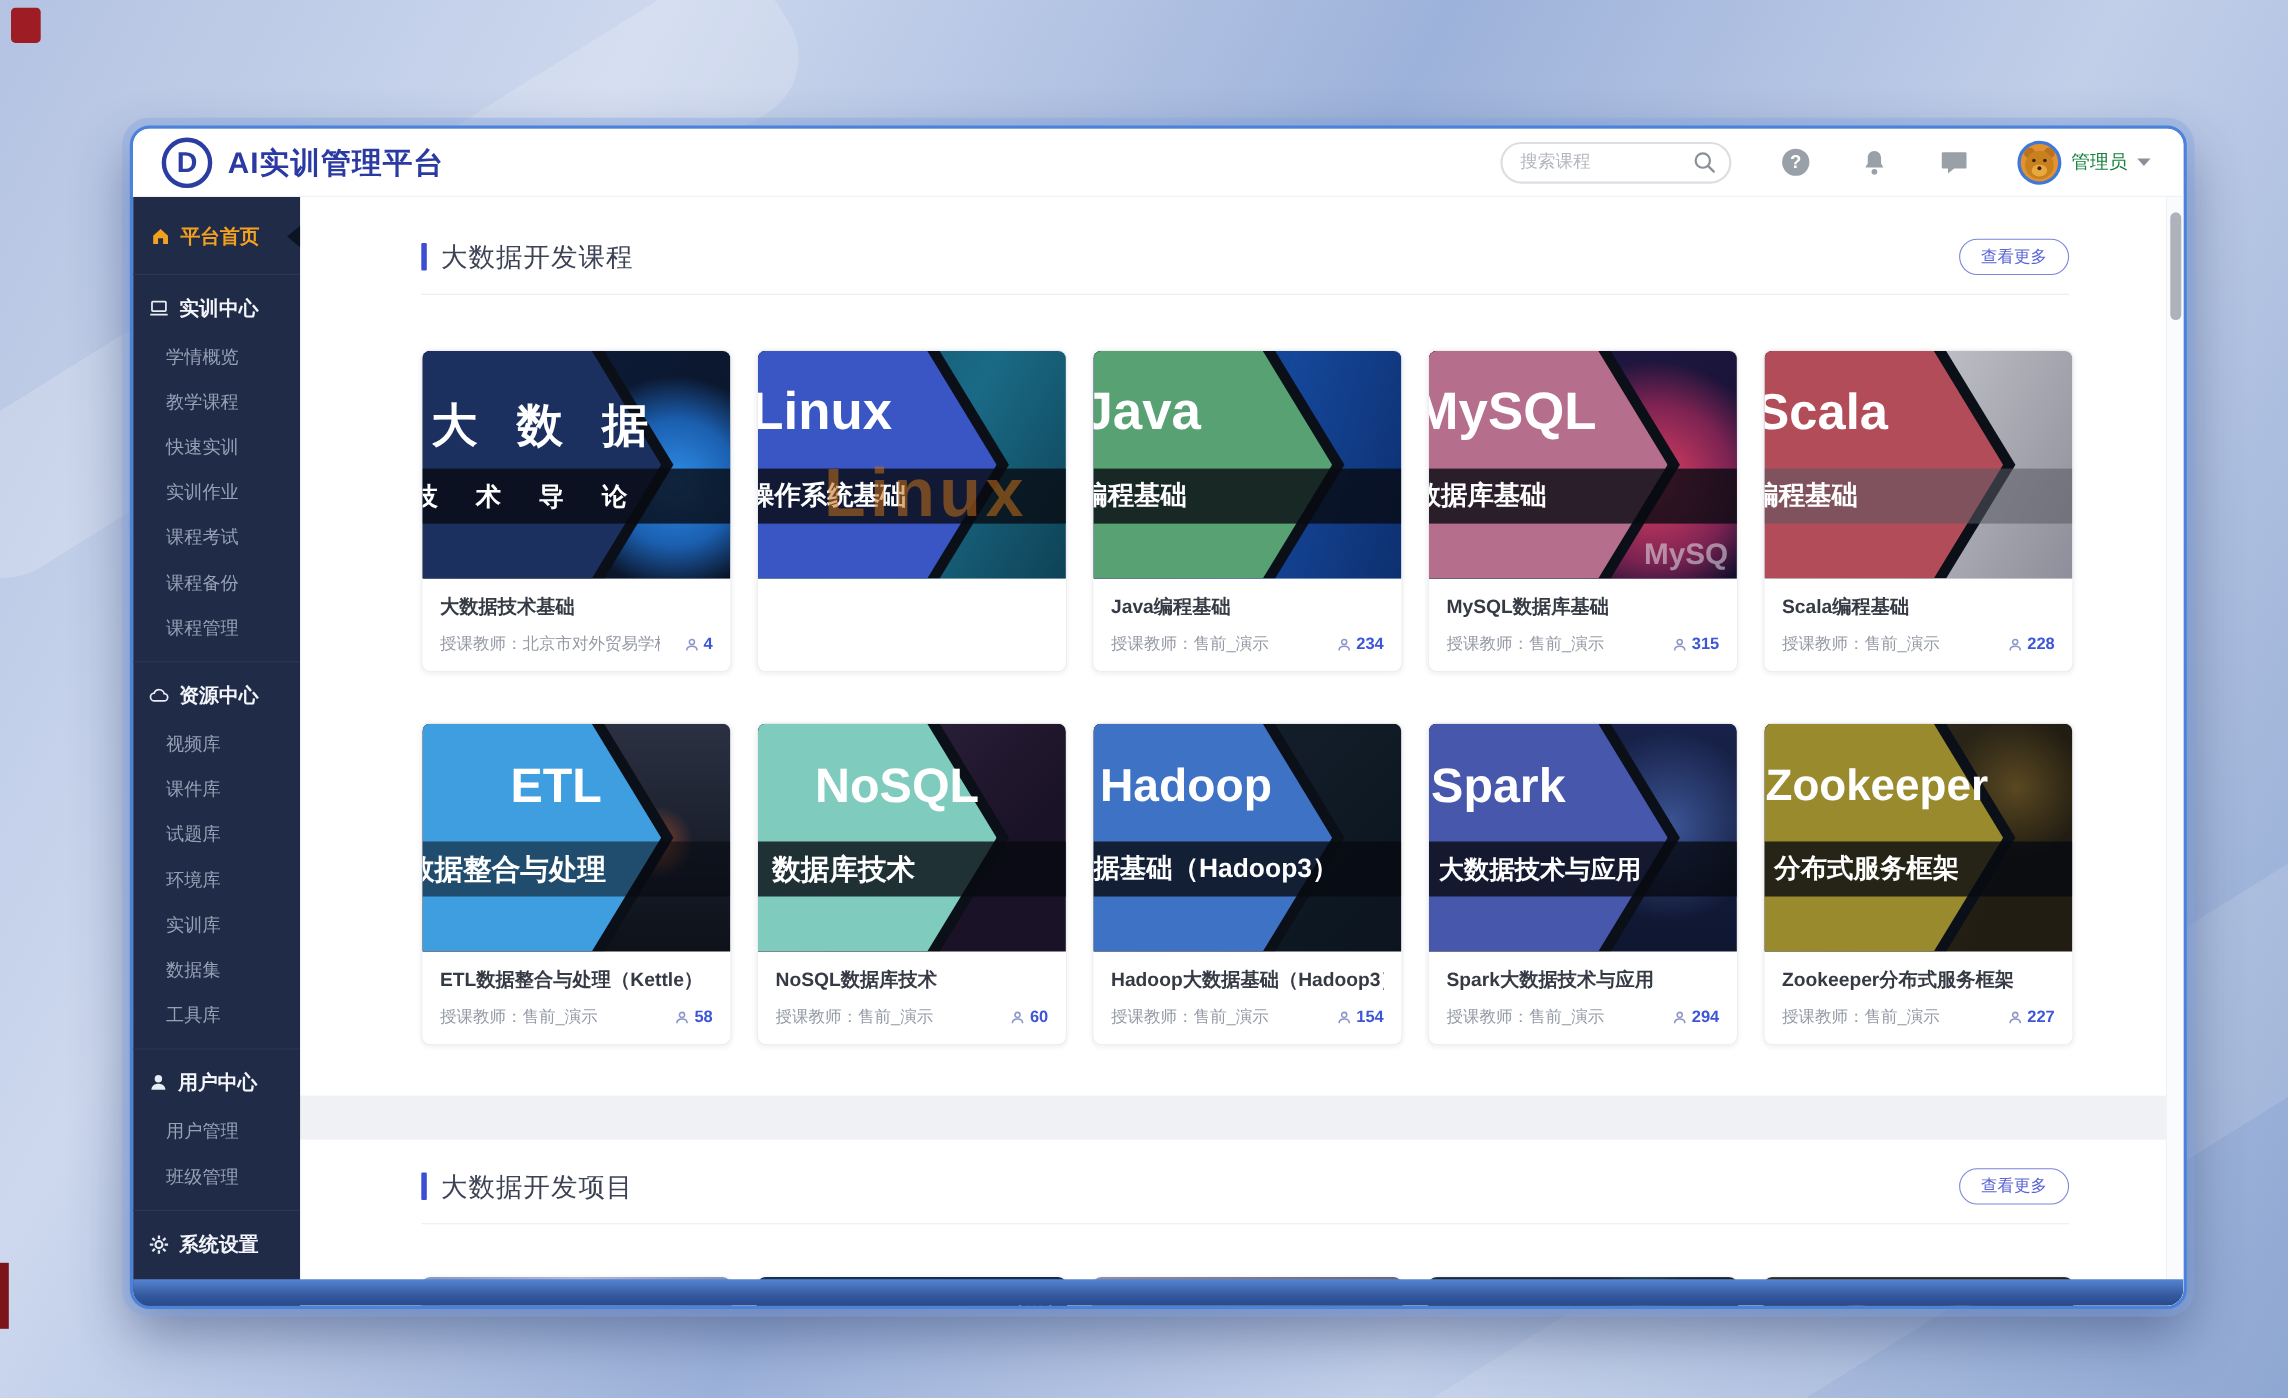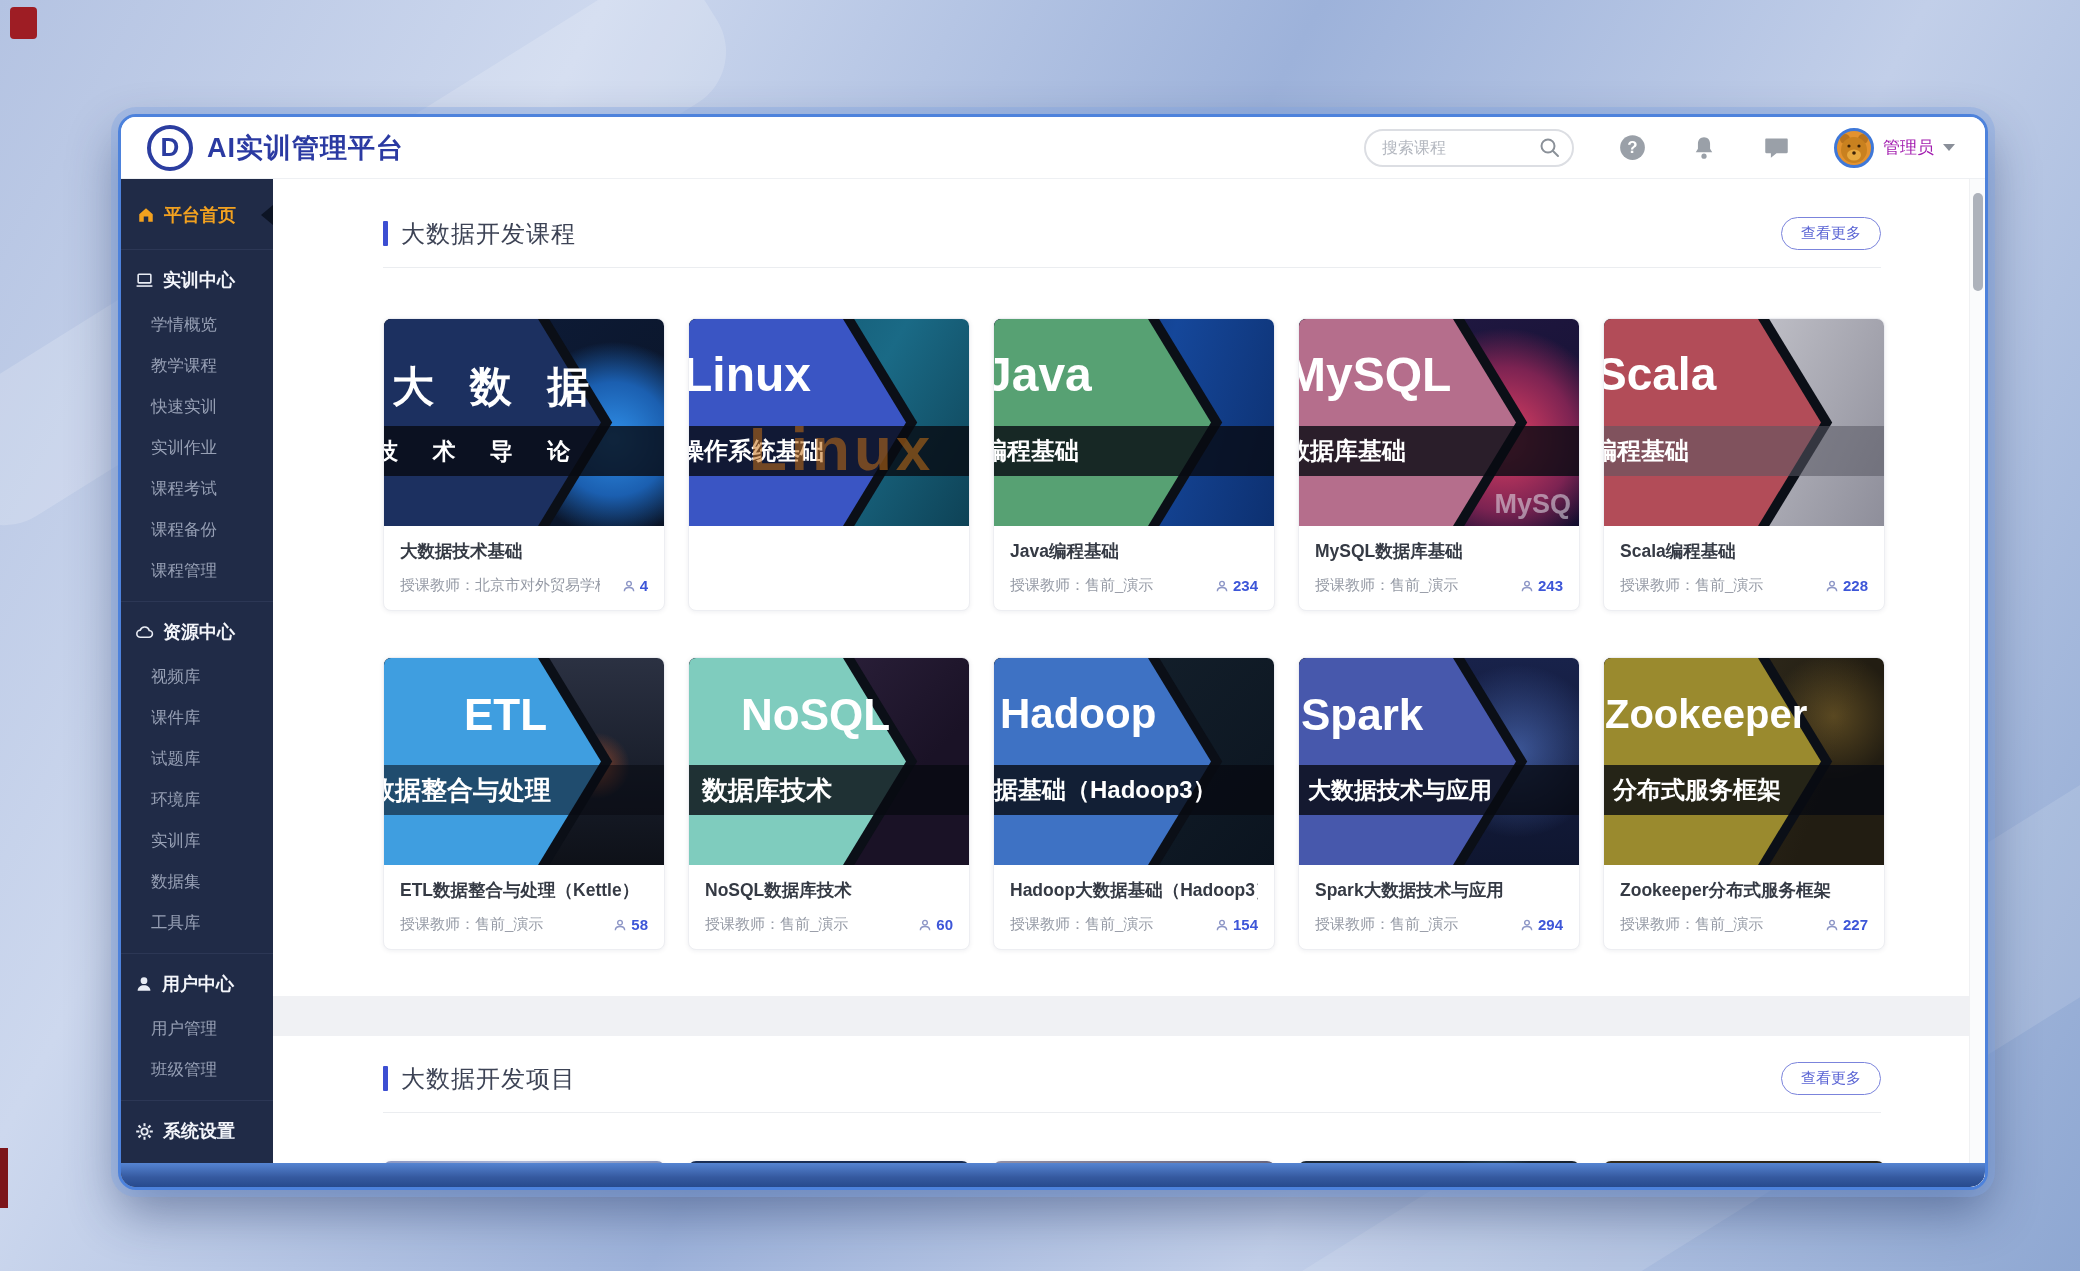--- a/index.html
+++ b/index.html
@@ -29,21 +29,21 @@
   .app-title { margin-left:14px; font-size:27px; font-weight:bold; color:#2b3aa2; letter-spacing:1px; }
   .hdr-right { margin-left:auto; display:flex; align-items:center; gap:44px; }
   .search { position:relative; width:210px; height:38px; }
   .search input { width:100%; height:100%; border:2px solid #dcdee3; border-radius:19px;
     padding:0 40px 0 16px; font-size:16px; color:#555; outline:none; background:#fff; }
   .search input::placeholder { color:#b3b7bf; }
   .search .mag { position:absolute; right:12px; top:7px; }
   .hicon { width:28px; height:28px; display:flex; align-items:center; justify-content:center; cursor:pointer; }
   .avatar-wrap { display:flex; align-items:center; gap:9px; cursor:pointer; }
   .avatar { width:40px; height:40px; border-radius:50%; border:3px solid #3f78d8; overflow:hidden; background:#e3922f; }
-  .uname { font-size:17px; color:#a21caf; }
+  .uname { font-size:17px; color:#15803d; }
   .caret { width:0; height:0; border-left:6px solid transparent; border-right:6px solid transparent; border-top:7px solid #8a8f99; }
 
   
   .win-body { display:flex; height:1014px; }
 
   
   .sidebar { width:152px; background:#202b47; flex:none; padding-top:12px; position:relative; }
   .nav-home { position:relative; height:48px; display:flex; align-items:center; gap:9px; padding-left:16px;
     color:#f2a11f; font-size:18px; font-weight:bold; cursor:pointer; }
   .nav-home .tri { position:absolute; right:0; top:50%; margin-top:-10px; width:0; height:0;
@@ -343,21 +343,21 @@
             </div>
             <div class="cbody">
               <div class="ctitle">MySQL数据库基础</div>
               <div class="cmeta">
                 <span class="teacher">授课教师：售前_演示</span>
                 <span class="cnt">
                     <svg width="14" height="14" viewBox="0 0 24 24">
                       <circle cx="12" cy="8" r="4" fill="none" stroke="#8d96c6" stroke-width="2.4"></circle>
                       <path d="M4 21c0-4.4 3.6-6.5 8-6.5s8 2.1 8 6.5" fill="none" stroke="#8d96c6" stroke-width="2.4"></path>
                     </svg>
-                    <span>243</span>
+                    <span>315</span>
                   </span>
               </div>
             </div>
           </div>
 
           <div class="card">
             <div class="cimg ci5">
               <div class="chev-b"></div>
               <div class="chev" style="background: rgb(178, 76, 88);"></div>
               <div class="band"></div>

